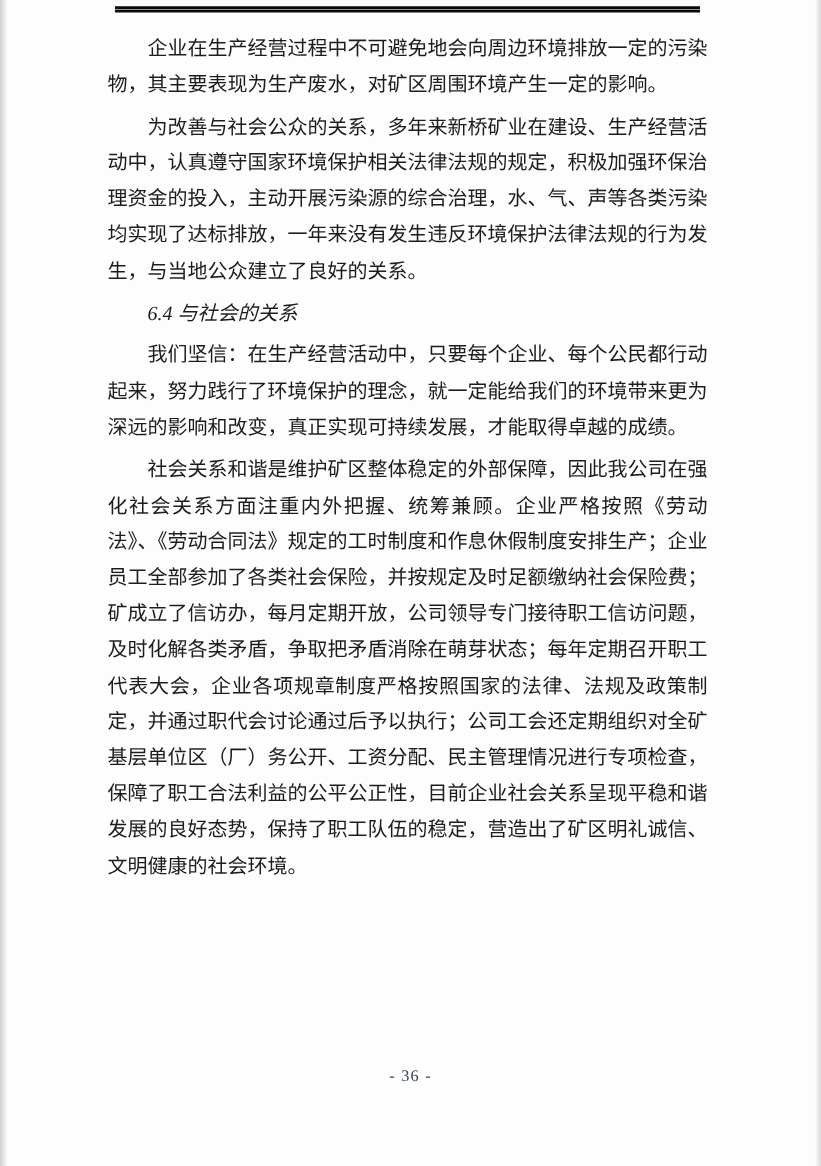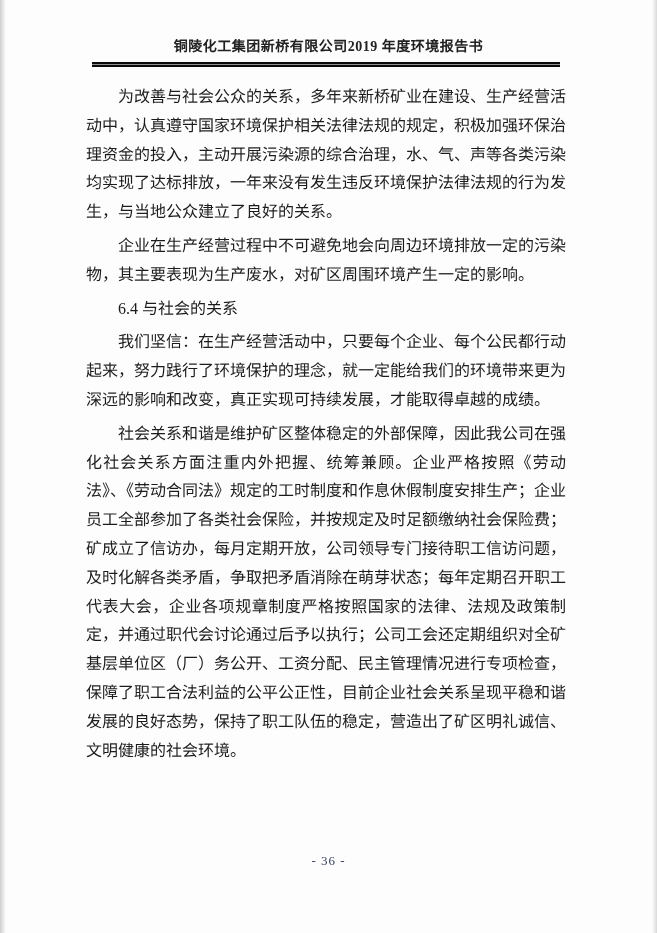--- a/index.html
+++ b/index.html
@@ -54,20 +54,21 @@
     line-height: 28.8px;
     text-align: justify;
     color: #1c1c1c;
   }
   .body-text p {
     margin: 0 0 5px 0;
     text-indent: 2em;
   }
   .body-text p.section-heading {
     margin: 1px 0 5px 0;
+    font-style: italic;
   }
   .page-footer {
     position: absolute;
     left: 0;
     bottom: 64px;
     width: 100%;
     text-align: center;
     font-size: 13px;
     letter-spacing: 1px;
     color: #36405c;
@@ -75,27 +76,26 @@
 </style>
 </head>
 <body>
 
 <div class="page">
 
   <div class="scan-edge-left"></div>
   <div class="scan-edge-right"></div>
 
   <div class="page-header">
-    <div class="header-title">铜陵化工集团新桥有限公司2019 年度环境报告书</div>
     <div class="header-rule"></div>
   </div>
 
   <div class="body-text">
+    <p>企业在生产经营过程中不可避免地会向周边环境排放一定的污染物，其主要表现为生产废水，对矿区周围环境产生一定的影响。</p>
     <p>为改善与社会公众的关系，多年来新桥矿业在建设、生产经营活动中，认真遵守国家环境保护相关法律法规的规定，积极加强环保治理资金的投入，主动开展污染源的综合治理，水、气、声等各类污染均实现了达标排放，一年来没有发生违反环境保护法律法规的行为发生，与当地公众建立了良好的关系。</p>
-    <p>企业在生产经营过程中不可避免地会向周边环境排放一定的污染物，其主要表现为生产废水，对矿区周围环境产生一定的影响。</p>
     <p class="section-heading">6.4 与社会的关系</p>
     <p>我们坚信：在生产经营活动中，只要每个企业、每个公民都行动起来，努力践行了环境保护的理念，就一定能给我们的环境带来更为深远的影响和改变，真正实现可持续发展，才能取得卓越的成绩。</p>
     <p>社会关系和谐是维护矿区整体稳定的外部保障，因此我公司在强化社会关系方面注重内外把握、统筹兼顾。企业严格按照《劳动法》、《劳动合同法》规定的工时制度和作息休假制度安排生产；企业员工全部参加了各类社会保险，并按规定及时足额缴纳社会保险费；矿成立了信访办，每月定期开放，公司领导专门接待职工信访问题，及时化解各类矛盾，争取把矛盾消除在萌芽状态；每年定期召开职工代表大会，企业各项规章制度严格按照国家的法律、法规及政策制定，并通过职代会讨论通过后予以执行；公司工会还定期组织对全矿基层单位区（厂）务公开、工资分配、民主管理情况进行专项检查，保障了职工合法利益的公平公正性，目前企业社会关系呈现平稳和谐发展的良好态势，保持了职工队伍的稳定，营造出了矿区明礼诚信、文明健康的社会环境。</p>
   </div>
 
   <div class="page-footer">
     <span>- 36 -</span>
   </div>
 
 </div>

